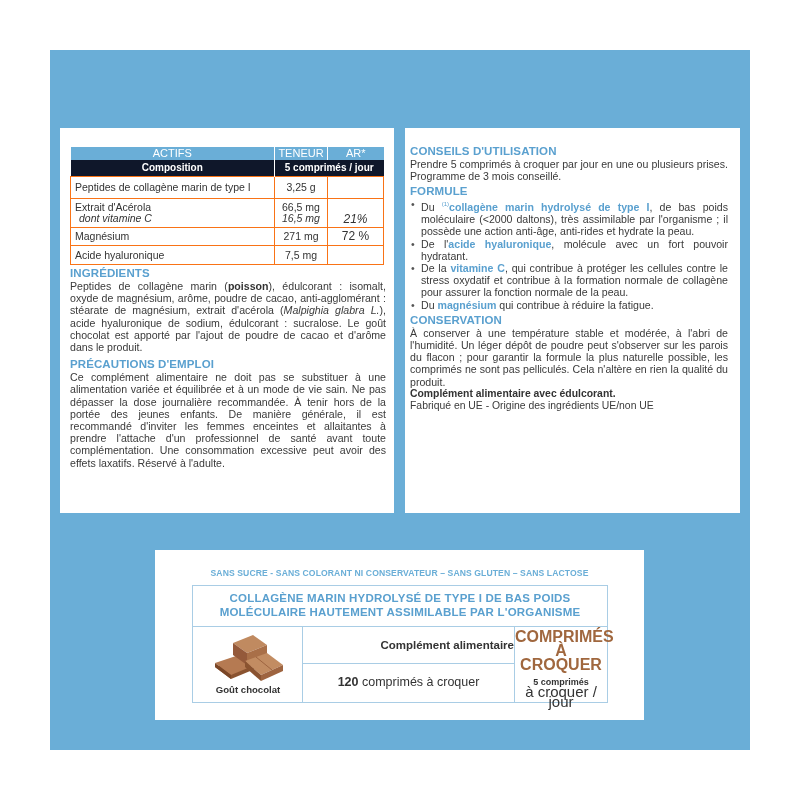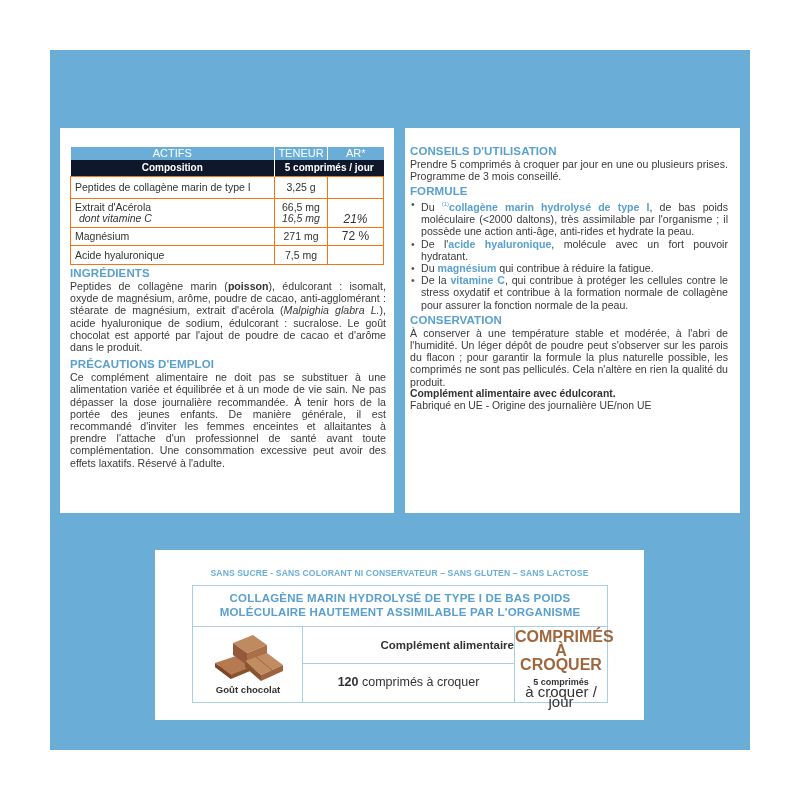--- a/index.html
+++ b/index.html
@@ -122,29 +122,29 @@
   <div class="right-sections">
     <div class="block">
       <div class="sect-title">CONSEILS D'UTILISATION</div>
       <div class="body-text">Prendre 5 comprimés à croquer par jour en une ou plusieurs prises. Programme de 3 mois conseillé.</div>
     </div>
     <div class="block">
       <div class="sect-title">FORMULE</div>
       <ul class="formula">
         <li><span>Du </span><span class="sup">(1)</span><span class="hl">collagène marin hydrolysé de type I</span><span>, de bas poids moléculaire (&lt;2000 daltons), très assimilable par l'organisme ; il possède une action anti-âge, anti-rides et hydrate la peau.</span></li>
         <li><span>De l'</span><span class="hl">acide hyaluronique</span><span>, molécule avec un fort pouvoir hydratant.</span></li>
+        <li><span>De la </span><span class="hl">vitamine C</span><span>, qui contribue à protéger les cellules contre le stress oxydatif et contribue à la formation normale de collagène pour assurer la fonction normale de la peau.</span></li>
         <li><span>Du </span><span class="hl">magnésium</span><span> qui contribue à réduire la fatigue.</span></li>
-        <li><span>De la </span><span class="hl">vitamine C</span><span>, qui contribue à protéger les cellules contre le stress oxydatif et contribue à la formation normale de collagène pour assurer la fonction normale de la peau.</span></li>
       </ul>
     </div>
     <div class="block">
       <div class="sect-title">CONSERVATION</div>
       <div class="body-text">À conserver à une température stable et modérée, à l'abri de l'humidité. Un léger dépôt de poudre peut s'observer sur les parois du flacon ; pour garantir la formule la plus naturelle possible, les comprimés ne sont pas pelliculés. Cela n'altère en rien la qualité du produit.</div>
       <div class="bold-line">Complément alimentaire avec édulcorant.</div>
-      <div class="plain-line">Fabriqué en UE - Origine des journalière UE/non UE</div>
+      <div class="plain-line">Fabriqué en UE - Origine des ingrédients UE/non UE</div>
     </div>
   </div>
 </div>
 
 <div class="panel panel-bottom">
   <div class="claims">SANS SUCRE - SANS COLORANT NI CONSERVATEUR – SANS GLUTEN – SANS LACTOSE</div>
   <div class="inner-box">
     <div class="headline">
       <div>COLLAGÈNE MARIN HYDROLYSÉ DE TYPE I DE BAS POIDS</div>
       <div>MOLÉCULAIRE HAUTEMENT ASSIMILABLE PAR L'ORGANISME</div>

